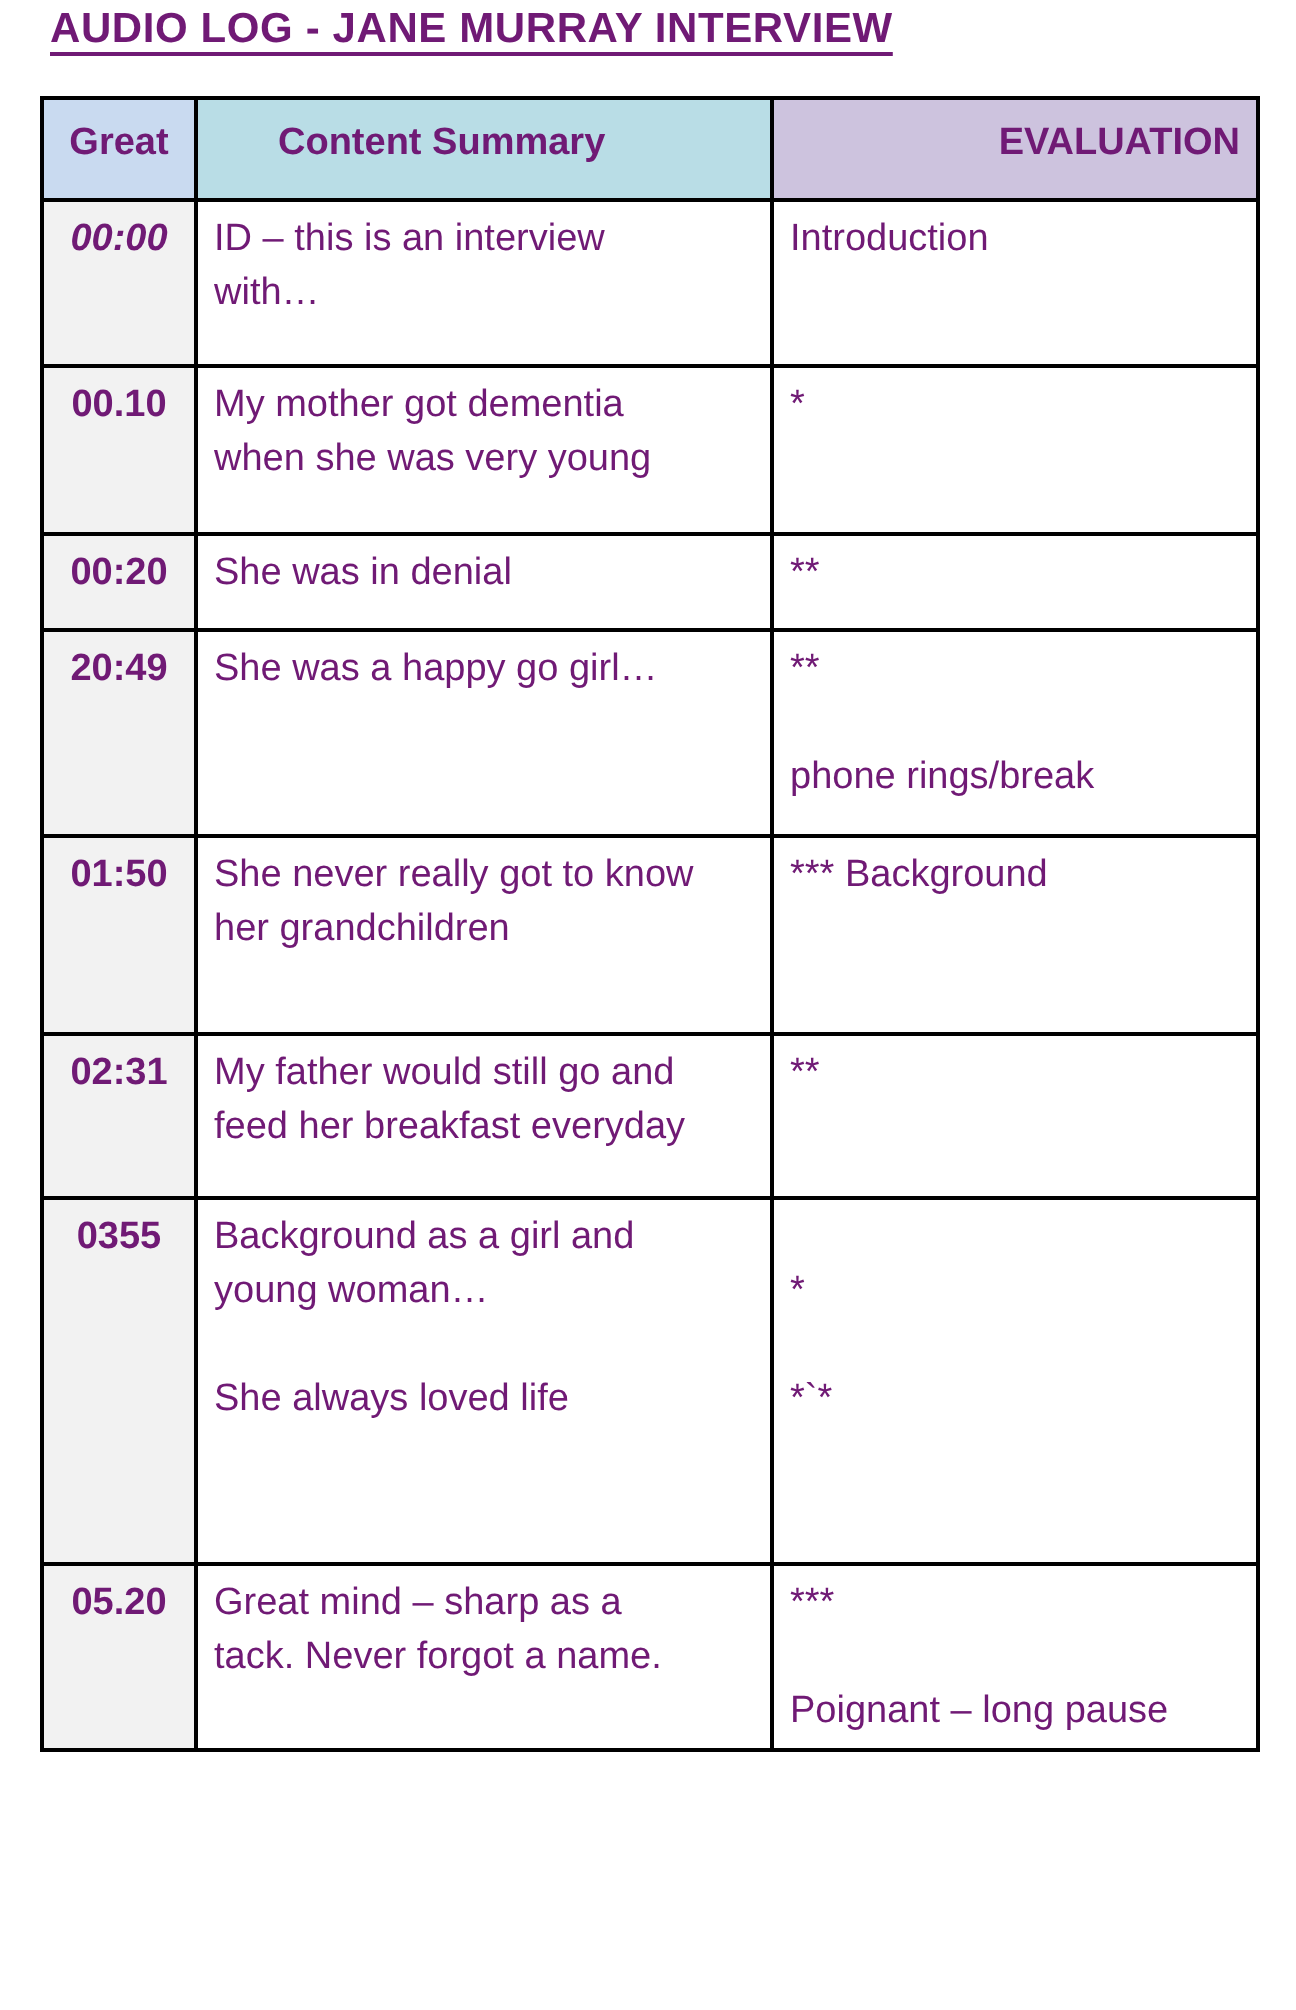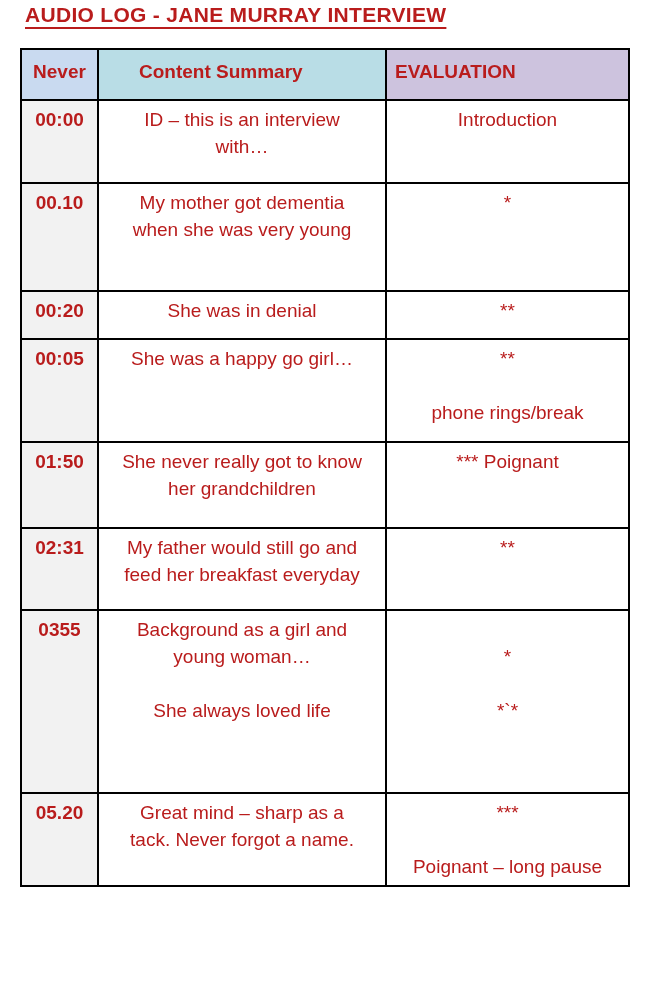--- a/index.html
+++ b/index.html
@@ -6,21 +6,21 @@
     margin: 0;
     padding: 0;
     background: #ffffff;
   }
   .page {
     position: relative;
     width: 648px;
     height: 1005px;
     background: #ffffff;
     font-family: "Liberation Sans", sans-serif;
-    color: #b91c1c;
+    color: #701a75;
     overflow: hidden;
   }
   .doc-title {
     position: absolute;
     left: 25px;
     top: 3px;
     margin: 0;
     font-size: 21px;
     font-weight: bold;
     letter-spacing: 0.3px;
@@ -39,21 +39,20 @@
   }
   .audio-log th,
   .audio-log td {
     border: 2px solid #000000;
     vertical-align: top;
     font-size: 19px;
     line-height: 27px;
     padding: 5px 8px;
     white-space: pre-wrap;
     overflow: hidden;
-    text-align: center;
   }
   .audio-log th {
     font-weight: bold;
     text-align: left;
     height: 36px;
     padding-top: 8px;
   }
   .audio-log th.time-col {
     text-align: center;
   }
@@ -75,55 +74,55 @@
   <h1 class="doc-title">AUDIO LOG - JANE MURRAY INTERVIEW</h1>
 
   <table class="audio-log">
     <colgroup>
       <col style="width:77px">
       <col style="width:288px">
       <col style="width:243px">
     </colgroup>
     <thead>
       <tr>
-        <th class="time-col" style="background: rgb(201, 218, 240);">Never</th>
+        <th class="time-col" style="background: rgb(201, 218, 240);">Great</th>
         <th style="background: rgb(185, 221, 230); padding-left: 40px;">Content Summary</th>
-        <th style="background: rgb(205, 195, 222);">EVALUATION</th>
+        <th style="background: rgb(205, 195, 222); text-align: right;">EVALUATION</th>
       </tr>
     </thead>
     <tbody>
         <tr style="height: 83px;">
-          <td class="time-cell" style="background: rgb(242, 242, 242);">00:00</td>
+          <td class="time-cell" style="background: rgb(242, 242, 242); font-style: italic;">00:00</td>
           <td class="summary-cell">ID – this is an interview
 with…</td>
           <td class="evaluation-cell">Introduction</td>
         </tr>
-        <tr style="height: 108px;">
+        <tr style="height: 84px;">
           <td class="time-cell" style="background: rgb(242, 242, 242);">00.10</td>
           <td class="summary-cell">My mother got dementia
 when she was very young</td>
           <td class="evaluation-cell">*</td>
         </tr>
         <tr style="height: 48px;">
           <td class="time-cell" style="background: rgb(242, 242, 242);">00:20</td>
           <td class="summary-cell">She was in denial</td>
           <td class="evaluation-cell">**</td>
         </tr>
         <tr style="height: 103px;">
-          <td class="time-cell" style="background: rgb(242, 242, 242);">00:05</td>
+          <td class="time-cell" style="background: rgb(242, 242, 242);">20:49</td>
           <td class="summary-cell">She was a happy go girl…</td>
           <td class="evaluation-cell">**
 
 phone rings/break</td>
         </tr>
-        <tr style="height: 86px;">
+        <tr style="height: 99px;">
           <td class="time-cell" style="background: rgb(242, 242, 242);">01:50</td>
           <td class="summary-cell">She never really got to know
 her grandchildren</td>
-          <td class="evaluation-cell">*** Poignant</td>
+          <td class="evaluation-cell">*** Background</td>
         </tr>
         <tr style="height: 82px;">
           <td class="time-cell" style="background: rgb(242, 242, 242); margin-left: 36px;">02:31</td>
           <td class="summary-cell">My father would still go and
 feed her breakfast everyday</td>
           <td class="evaluation-cell">**</td>
         </tr>
         <tr style="height: 183px;">
           <td class="time-cell" style="background: rgb(242, 242, 242); text-align: center;">0355</td>
           <td class="summary-cell">Background as a girl and

